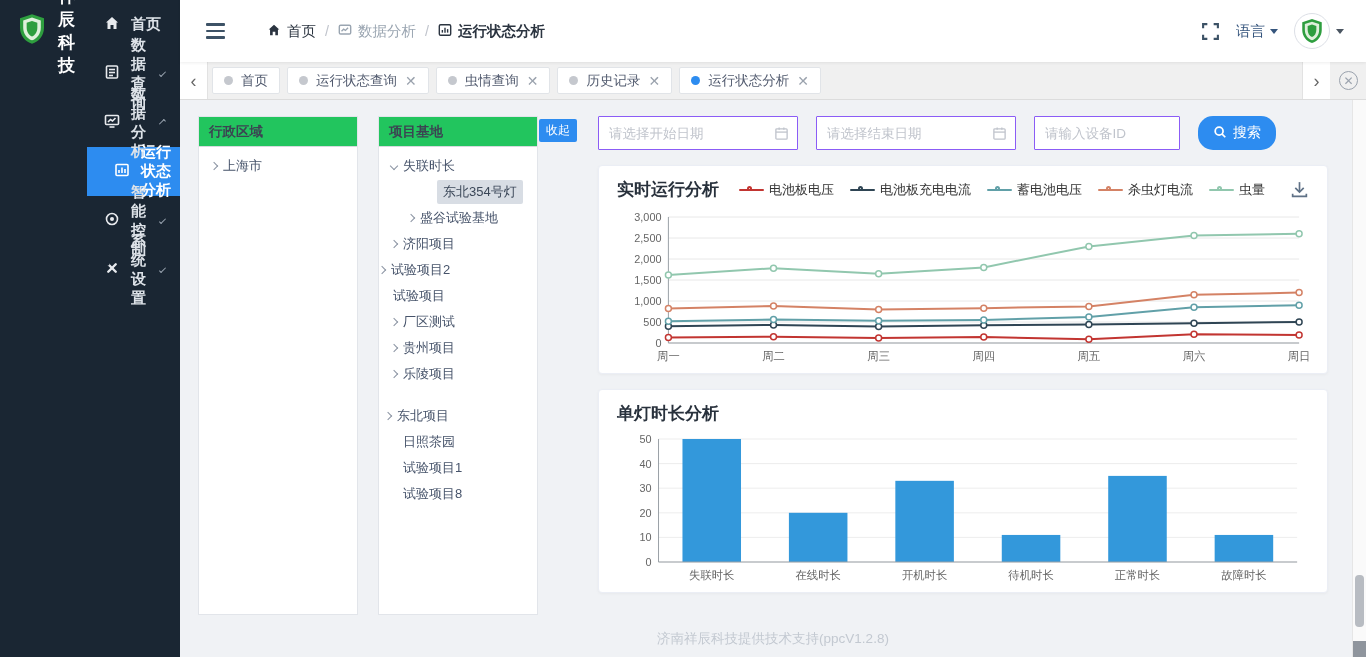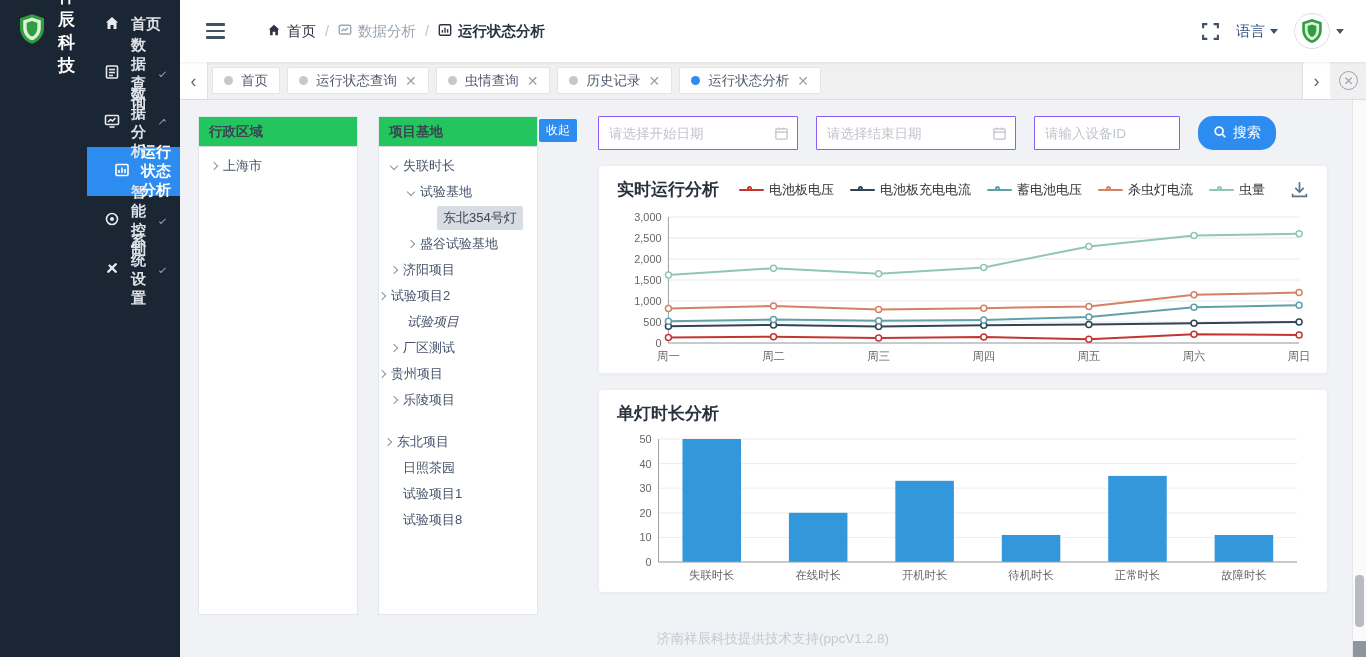--- a/index.html
+++ b/index.html
@@ -283,49 +283,45 @@
         </div>
 
         <div class="panel">
           <div class="panel-header">项目基地</div>
           <button class="collapse-btn">收起</button>
           <div class="tree">
               <div class="tree-row" style="padding-left: 12px;">
                 <span class="tchev down"></span>
                 <span class="tree-label">失联时长</span>
               </div>
-              <div class="tree-row" style="padding-left: 29px;">
-                <span class="tchev down"></span>
-                <span class="tree-label">试验基地</span>
-              </div>
               <div class="tree-row" style="padding-left: 46px;">
                 <span class="tchev none"></span>
                 <span class="tree-label selected">东北354号灯</span>
               </div>
               <div class="tree-row" style="padding-left: 29px;">
                 <span class="tchev right"></span>
                 <span class="tree-label">盛谷试验基地</span>
               </div>
               <div class="tree-row" style="padding-left: 12px;">
                 <span class="tchev right"></span>
                 <span class="tree-label">济阳项目</span>
               </div>
               <div class="tree-row" style="padding-left: 0;">
                 <span class="tchev right"></span>
                 <span class="tree-label">试验项目2</span>
               </div>
-              <div class="tree-row" style="padding-left: 16px; font-style: italic;">
+              <div class="tree-row" style="padding-left: 2px;">
                 <span class="tchev none"></span>
                 <span class="tree-label">试验项目</span>
               </div>
               <div class="tree-row" style="padding-left: 12px;">
                 <span class="tchev right"></span>
                 <span class="tree-label">厂区测试</span>
               </div>
-              <div class="tree-row" style="">
+              <div class="tree-row" style="padding-left: 12px;">
                 <span class="tchev right"></span>
                 <span class="tree-label">贵州项目</span>
               </div>
               <div class="tree-row" style="padding-left: 12px;">
                 <span class="tchev right"></span>
                 <span class="tree-label">乐陵项目</span>
               </div>
               <div class="tree-row" style="padding-left: 6px; margin-top: 16px;">
                 <span class="tchev right"></span>
                 <span class="tree-label">东北项目</span>

